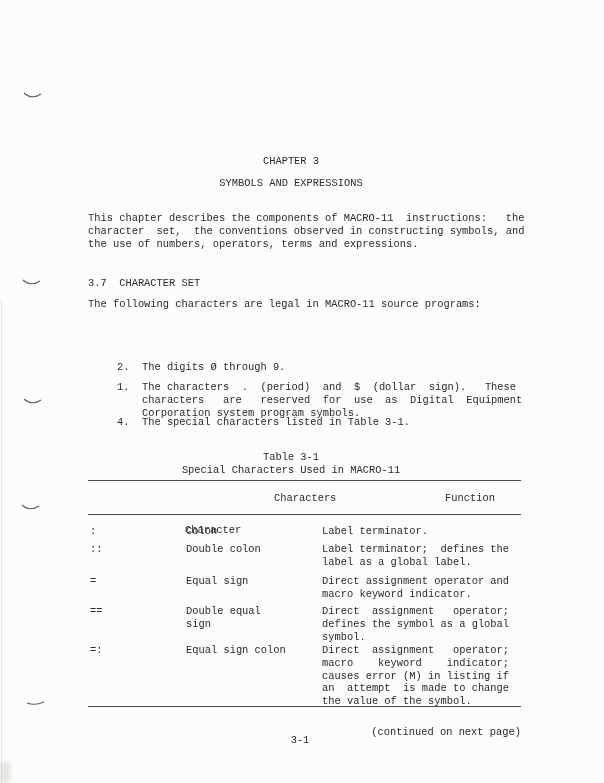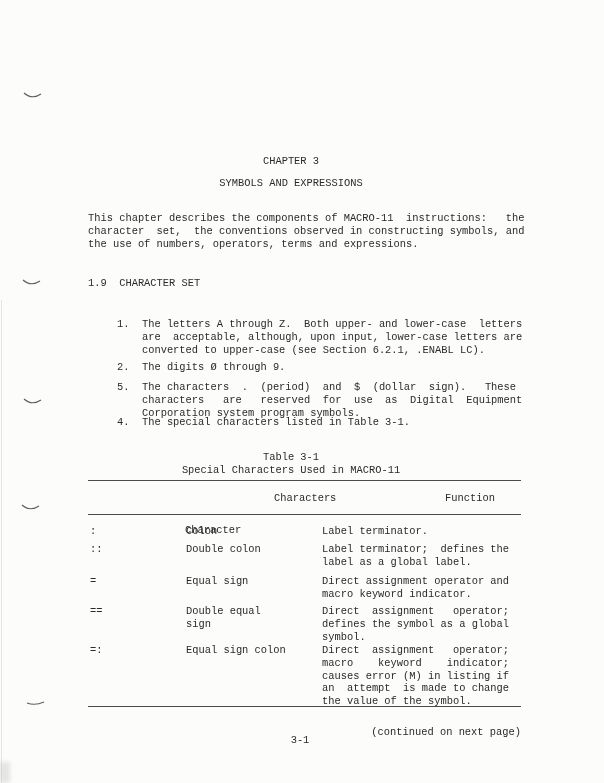--- a/index.html
+++ b/index.html
@@ -96,27 +96,25 @@
     <path d="M1,4 Q9,7 18,3" fill="none" stroke="#5d5d5a" stroke-width="1.1"></path>
   </svg>
 
   <div class="mono center" style="left:88px; top:155px; width:406px;">CHAPTER 3</div>
   <div class="mono center" style="left:88px; top:177px; width:406px;text-align:center;">SYMBOLS AND EXPRESSIONS</div>
 
   <div class="mono" style="left:88px; top:212px;">This chapter describes the components of MACRO-11  instructions:   the
 character  set,  the conventions observed in constructing symbols, and
 the use of numbers, operators, terms and expressions.</div>
 
-  <div class="mono" style="left:88px; top:277px;">1.9  CHARACTER SET</div>
+  <div class="mono" style="left:88px; top:277px;">3.7  CHARACTER SET</div>
+  <div class="mono" style="left:88px; top:298px;">The following characters are legal in MACRO-11 source programs:</div>
 
-  <div class="mono" style="left:117px; top:318px;">1.  The letters A through Z.  Both upper- and lower-case  letters
-    are  acceptable, although, upon input, lower-case letters are
-    converted to upper-case (see Section 6.2.1, .ENABL LC).</div>
   <div class="mono" style="left:117px; top:361px;">2.  The digits Ø through 9.</div>
-  <div class="mono" style="left:117px; top:381px;">5.  The characters  .  (period)  and  $  (dollar  sign).   These
+  <div class="mono" style="left:117px; top:381px;">1.  The characters  .  (period)  and  $  (dollar  sign).   These
     characters   are   reserved  for  use  as  Digital  Equipment
     Corporation system program symbols.</div>
   <div class="mono" style="left:117px; top:416px;">4.  The special characters listed in Table 3-1.</div>
 
   <div class="mono center" style="left:88px; top:451px; width:406px;">Table 3-1
 Special Characters Used in MACRO-11</div>
 
   <div class="rule" style="top:480px;"></div>
   <div class="rule" style="top:514px;"></div>
   <div class="rule" style="top:706px;"></div>

